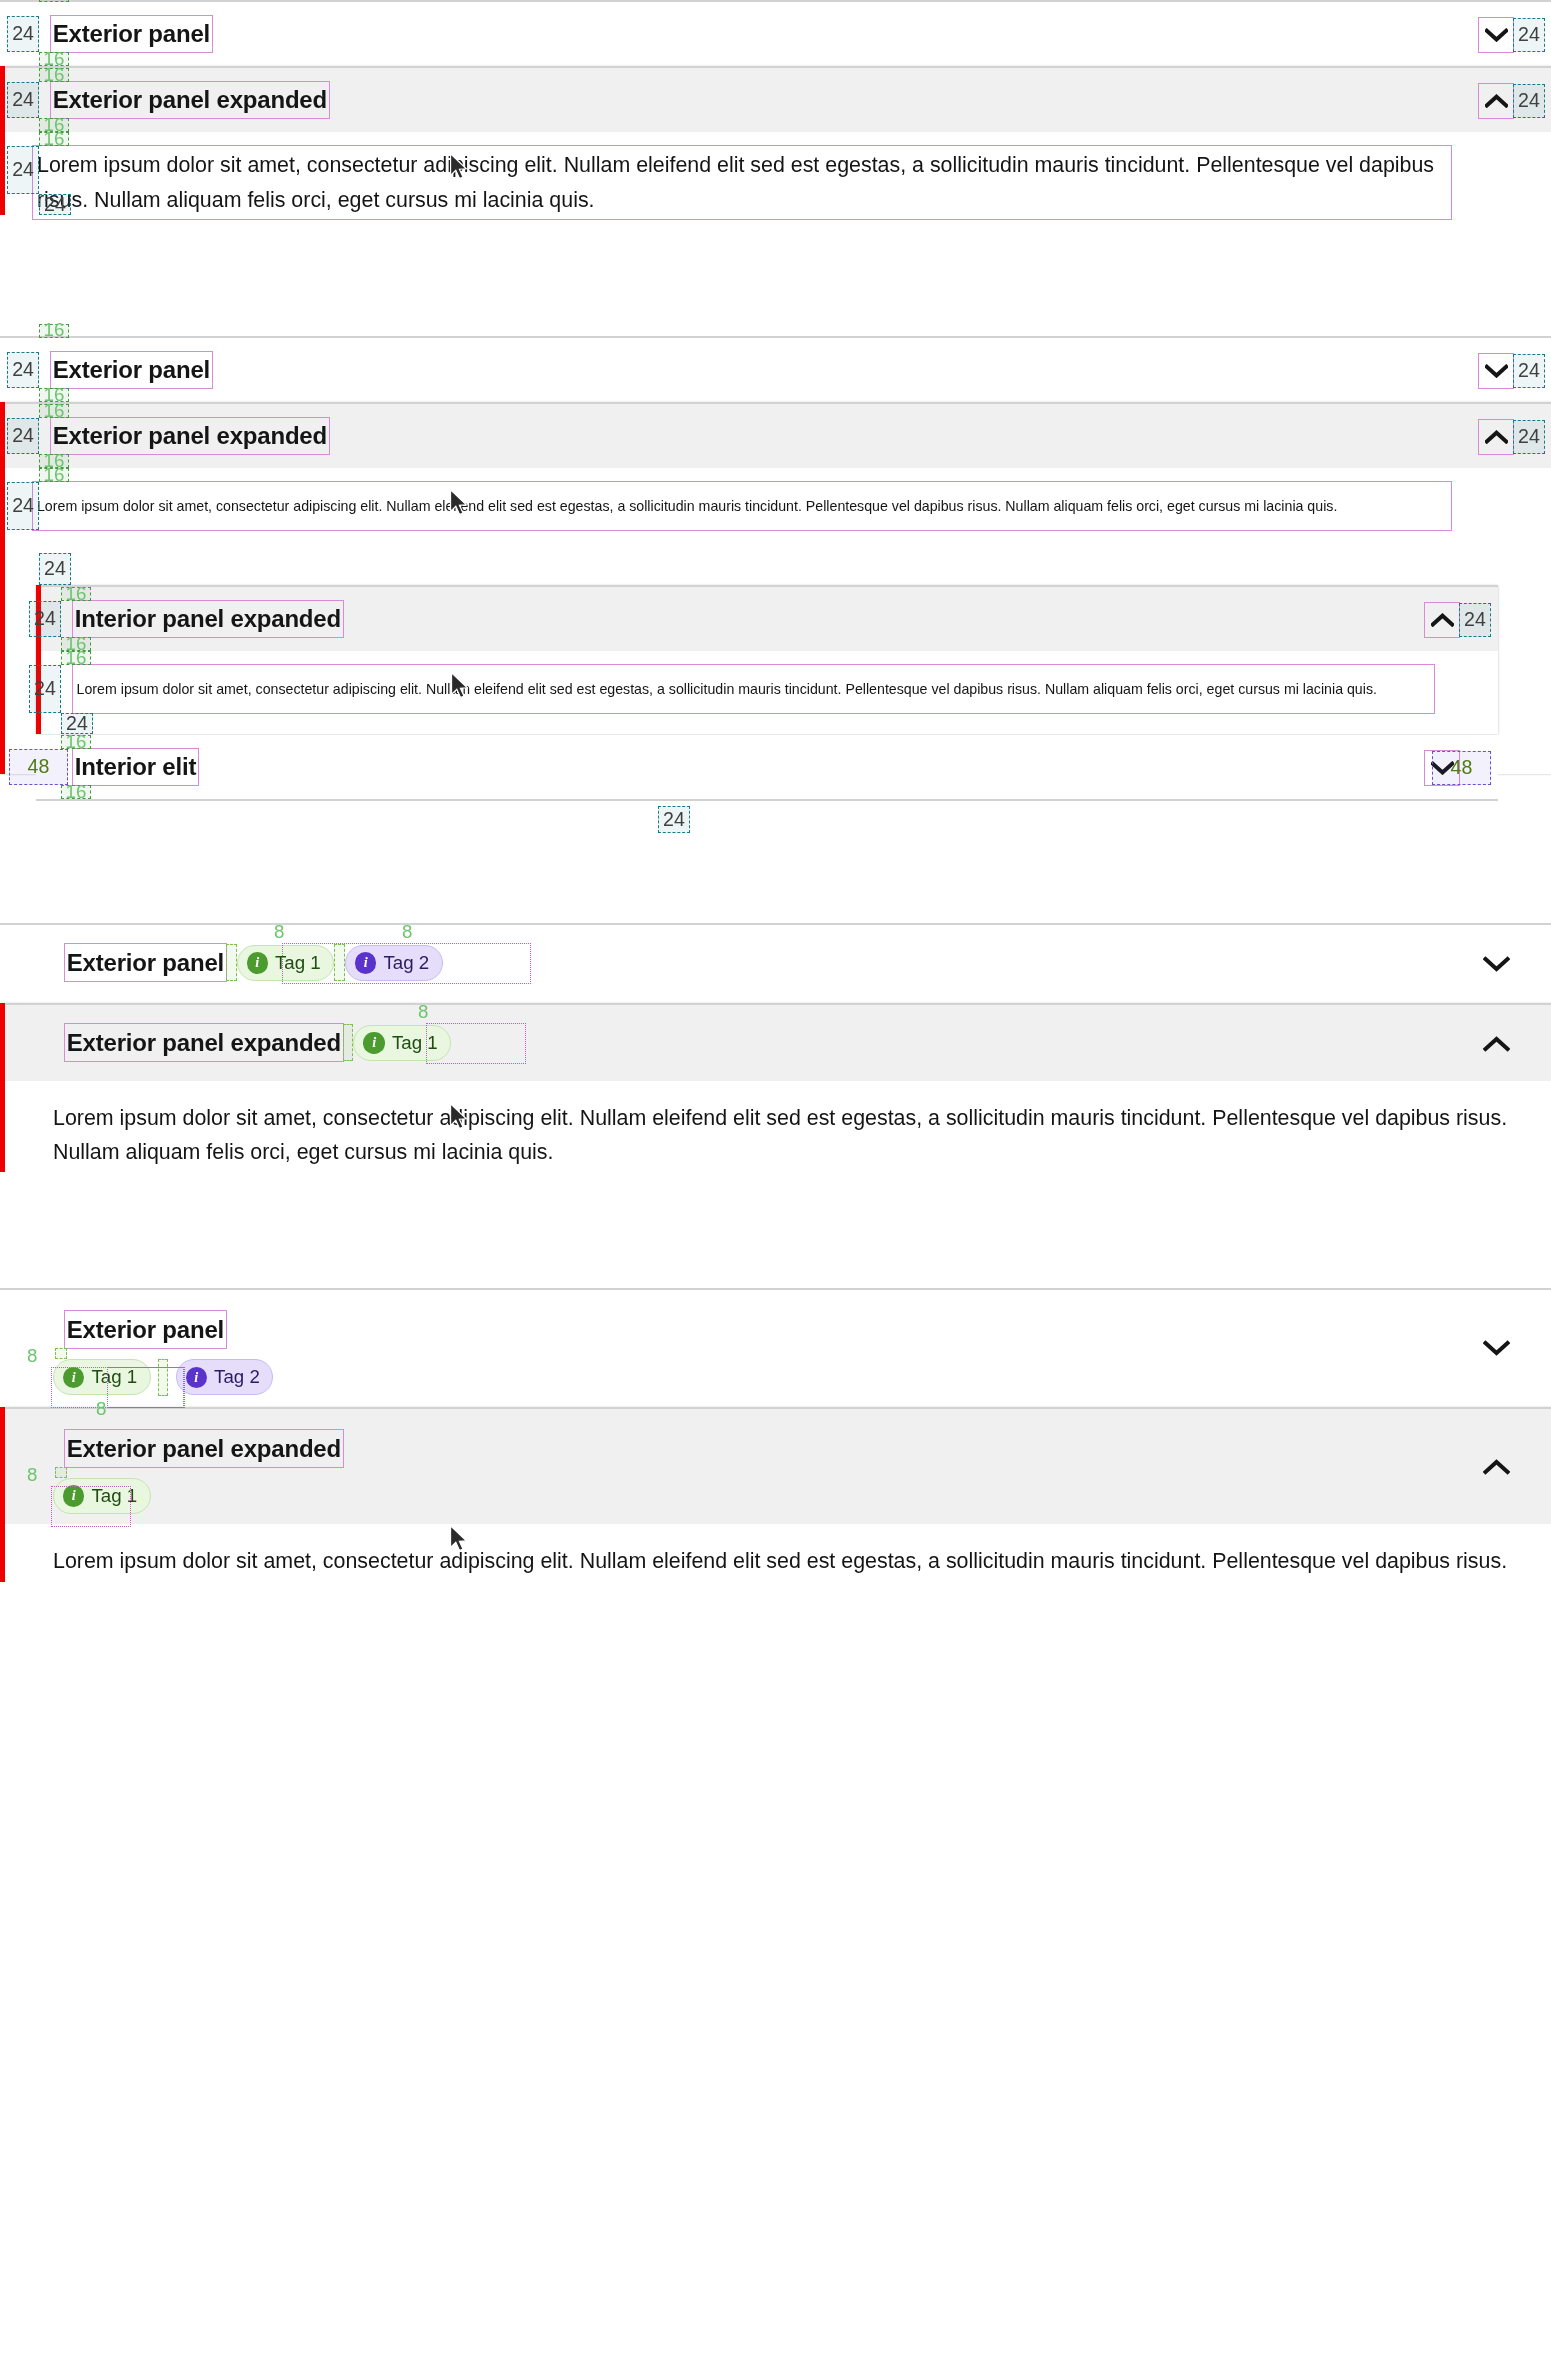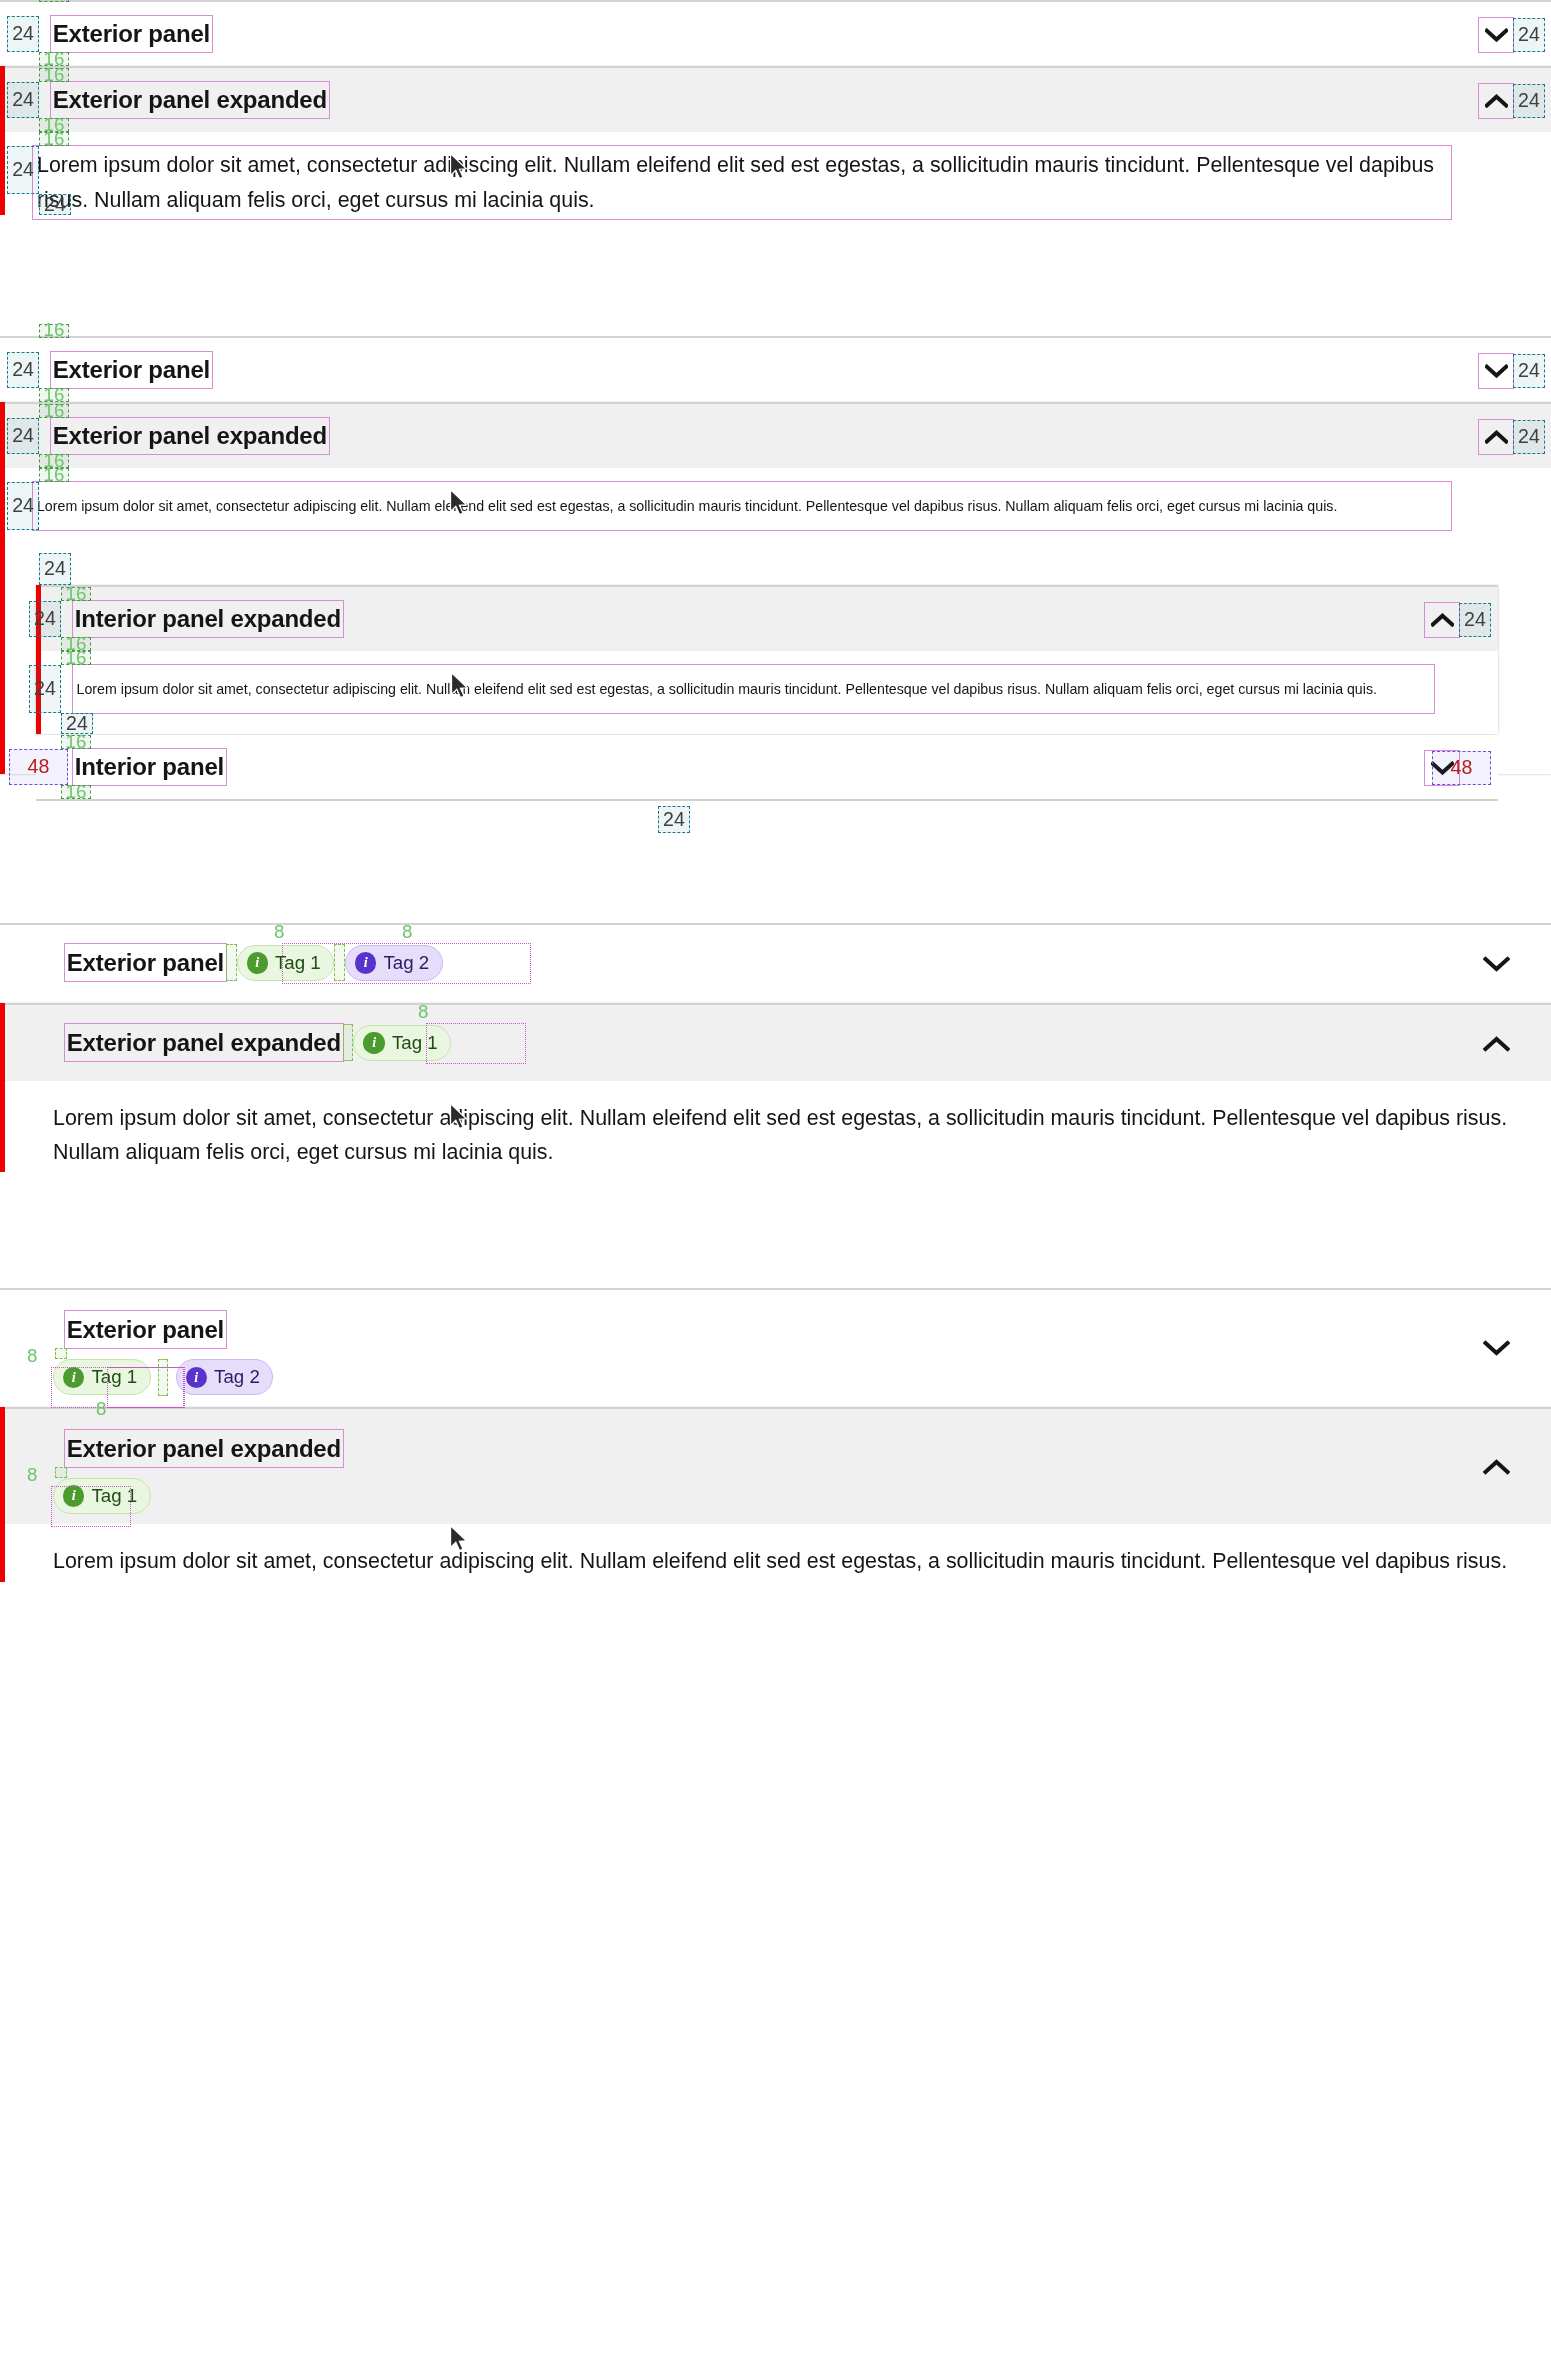--- a/index.html
+++ b/index.html
@@ -36,21 +36,21 @@
   }
   .ann.v {              
     border: 1.8px dashed #3e9b3e;
     background: rgba(62,155,62,.08);
     color: #6ec46e;
     font-size: 18.7px;
   }
   .ann.p {              
     border: 1.8px dashed #6b4fd8;
     background: rgba(107,79,216,.08);
-    color: #b91c1c;
+    color: #4d7c0f;
     text-align: right;
   }
   .ann.g {              
     border: 1.8px dashed #7cc24a;
     background: rgba(124,194,74,.10);
   }
   .ann-num-out {        
     position: absolute;
     font-size: 18.7px;
     color: #6ec46e;
@@ -280,21 +280,21 @@
       <div class="ann v" style="left:25px;top:1.8px;width:30px;height:14.2px;">16</div>
       <div class="ann v" style="left:25px;top:52px;width:30px;height:14.2px;">16</div>
       <div class="ann v" style="left:25px;top:66px;width:30px;height:14.2px;">16</div>
       <div class="ann h" style="left:-7.1px;top:80px;width:32px;height:48px;">24</div>
       <div class="ann h" style="left:25px;top:128px;width:32px;height:21.4px;">24</div>
     </div>
 
     <div class="acc-item" style="position:absolute;top:333px;left:36px;width:1462px;height:66px;background:#fff;">
       <div class="acc-header" style="height:64px;padding:0;">
         <div class="spec-box" style="position:absolute;left:25px;top:14.2px;height:36px;display:flex;align-items:center;padding:0 1.8px;">
-          <span class="acc-title">Interior panel</span>
+          <span class="acc-title">Interior elit</span>
         </div>
         <div class="spec-box" style="position:absolute;right:39px;top:16px;width:34px;height:34px;display:flex;align-items:center;justify-content:center;">
           <svg width="23" height="14.2" viewBox="0 0 26 16">
               <path d="M2 3 L13 13 L24 3" stroke="#151515" stroke-width="4.5" fill="none" stroke-linecap="square"></path>
             </svg>
         </div>
       </div>
       <div style="position:absolute;left:0;right:0;bottom:0;height:1.8px;background:#d2d2d2;"></div>
       <div class="ann p" style="left:-27px;top:14.2px;width:59px;height:36px;">48</div>
       <div class="ann p" style="right:7.1px;top:16px;width:59px;height:34px;">48</div>

